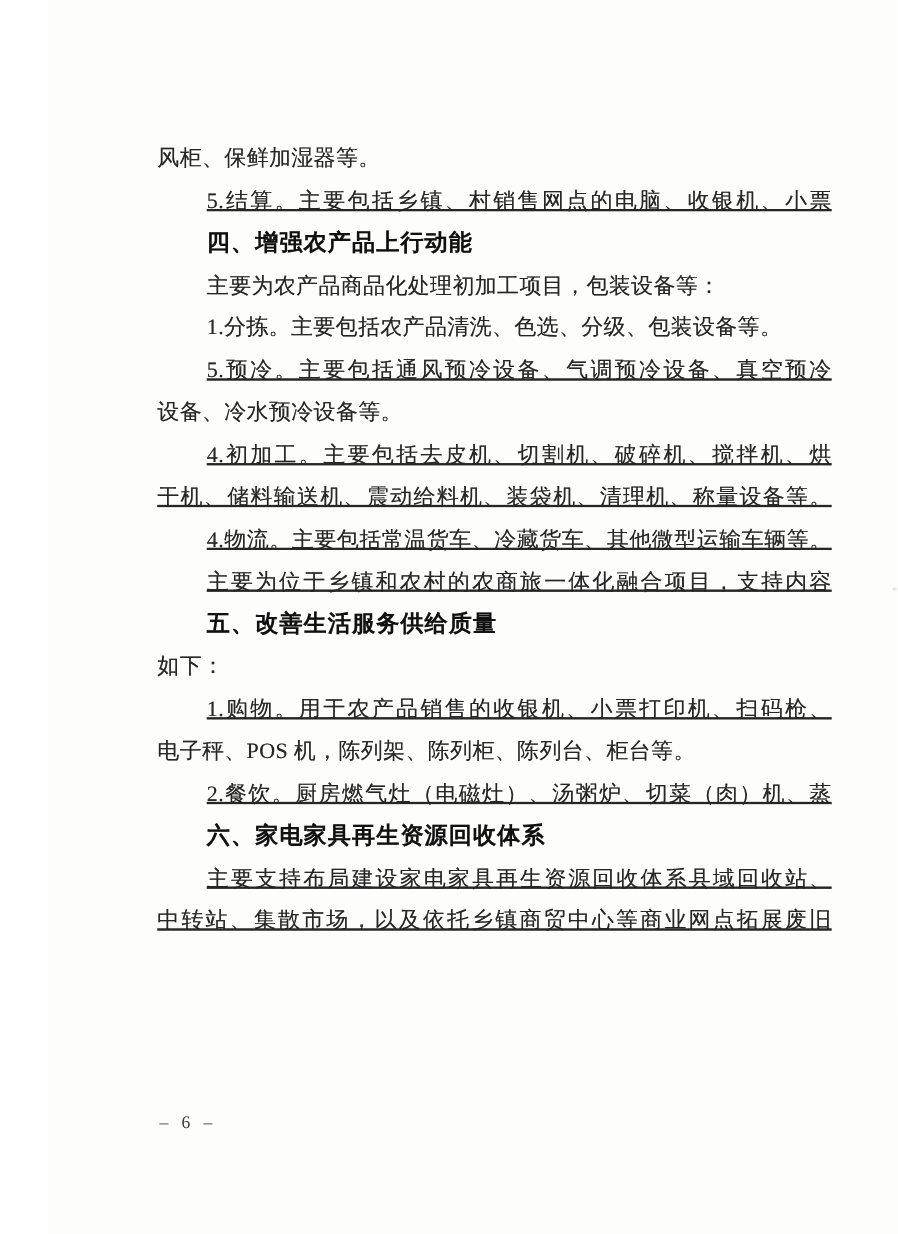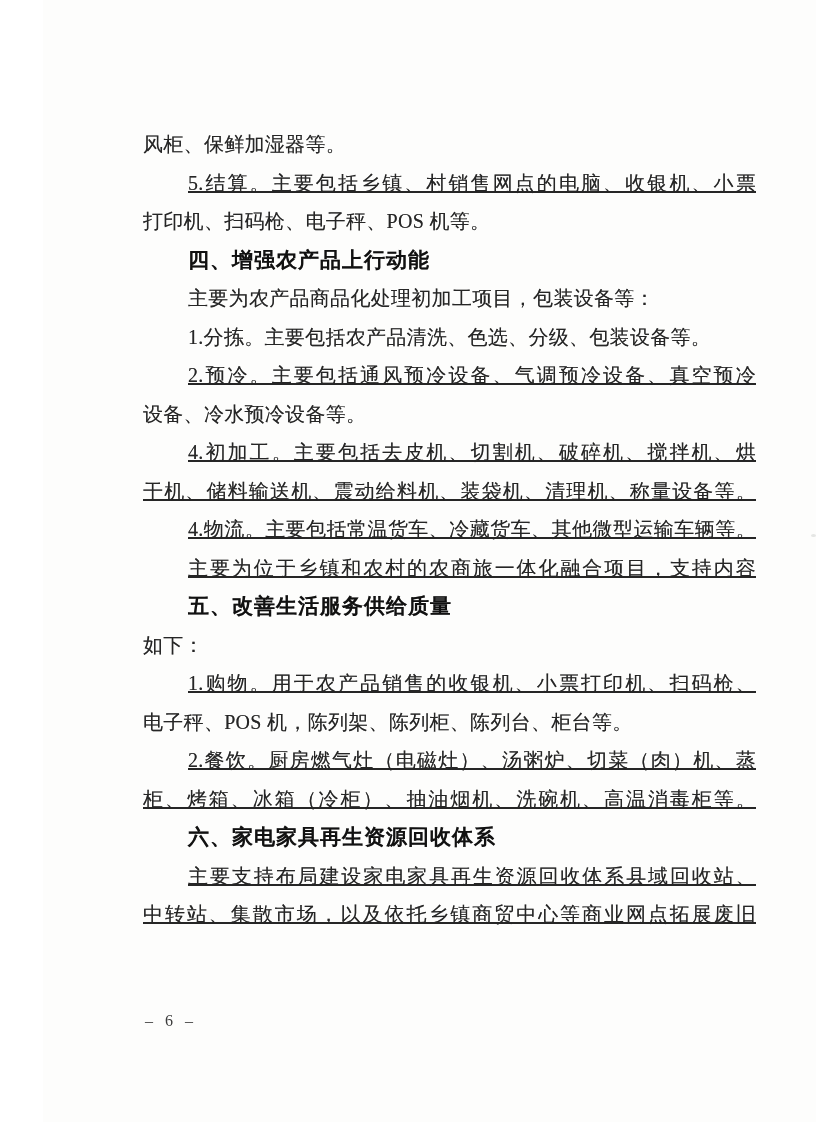--- a/index.html
+++ b/index.html
@@ -64,36 +64,34 @@
   .artifact.a1 { left: 768px; top: 534px; width: 5px; height: 3px; }
   .artifact.a2 { left: 773px; top: 845px; width: 4px; height: 3px; }
 </style>
 </head>
 <body>
 
 <div class="page">
   <div class="content">
       <div class="line body">风柜、保鲜加湿器等。</div>
       <div class="line body indent fill">5.结算。主要包括乡镇、村销售网点的电脑、收银机、小票</div>
-      <div class="line body">打印机、扫码枪、电子秤、POS 机等。</div>
       <div class="line heading indent">四、增强农产品上行动能</div>
       <div class="line body indent">主要为农产品商品化处理初加工项目，包装设备等：</div>
       <div class="line body indent">1.分拣。主要包括农产品清洗、色选、分级、包装设备等。</div>
-      <div class="line body indent fill">2.预冷。主要包括通风预冷设备、气调预冷设备、真空预冷</div>
+      <div class="line body indent fill">5.预冷。主要包括通风预冷设备、气调预冷设备、真空预冷</div>
       <div class="line body">设备、冷水预冷设备等。</div>
       <div class="line body indent fill">4.初加工。主要包括去皮机、切割机、破碎机、搅拌机、烘</div>
       <div class="line body fill">干机、储料输送机、震动给料机、装袋机、清理机、称量设备等。</div>
       <div class="line body indent fill">4.物流。主要包括常温货车、冷藏货车、其他微型运输车辆等。</div>
       <div class="line body indent fill">主要为位于乡镇和农村的农商旅一体化融合项目，支持内容</div>
       <div class="line heading indent">五、改善生活服务供给质量</div>
       <div class="line body">如下：</div>
       <div class="line body indent fill">1.购物。用于农产品销售的收银机、小票打印机、扫码枪、</div>
       <div class="line body">电子秤、POS 机，陈列架、陈列柜、陈列台、柜台等。</div>
       <div class="line body indent fill">2.餐饮。厨房燃气灶（电磁灶）、汤粥炉、切菜（肉）机、蒸</div>
-      <div class="line body fill">柜、烤箱、冰箱（冷柜）、抽油烟机、洗碗机、高温消毒柜等。</div>
       <div class="line heading indent">六、家电家具再生资源回收体系</div>
       <div class="line body indent fill">主要支持布局建设家电家具再生资源回收体系县域回收站、</div>
       <div class="line body fill">中转站、集散市场，以及依托乡镇商贸中心等商业网点拓展废旧</div>
     </div>
   <div class="footer">– 6 –</div>
   <div class="artifact a1"></div>
   <div class="artifact a2"></div>
 </div>
 
 </body></html>

